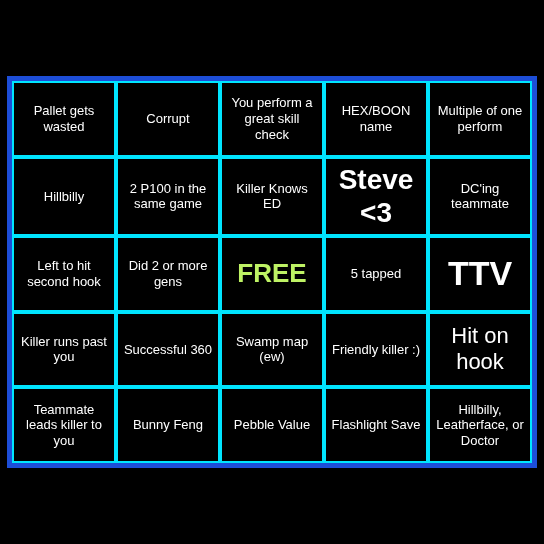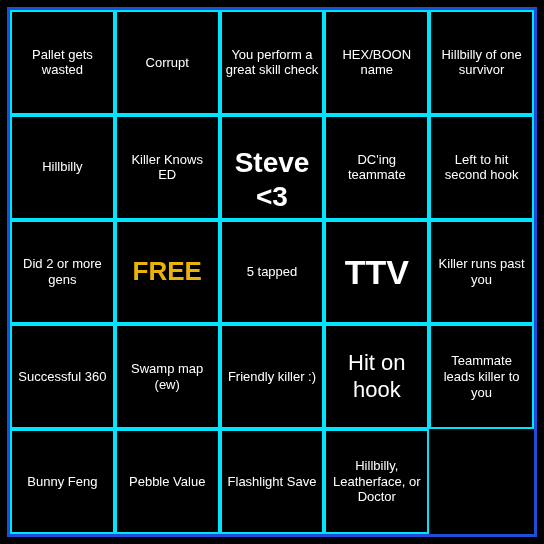--- a/index.html
+++ b/index.html
@@ -7,43 +7,43 @@
       background: #000;
       display: flex;
       align-items: center;
       justify-content: center;
       width: 544px;
       height: 544px;
       font-family: Arial, sans-serif;
     }
     .bingo-board {
       width: 530px;
-      height: 530px;
-      border: 3px solid #1d4ed8;
+      height: 392px;
+      border: 5px solid #1d4ed8;
       display: grid;
       grid-template-columns: repeat(5, 1fr);
       grid-template-rows: repeat(5, 1fr);
       gap: 0;
     }
     .cell {
       border: 2px solid #00e5ff;
       background: #000;
       color: #fff;
       display: flex;
       align-items: center;
       justify-content: center;
       text-align: center;
       padding: 4px;
       font-size: 13px;
       line-height: 1.2;
     }
     .cell.free {
       font-size: 26px;
       font-weight: bold;
-      color: #eab308;
+      color: #bef264;
     }
     .cell.large-text {
       font-size: 28px;
       font-weight: bold;
       align-items: flex-end;
     }
     .cell.ttv {
       font-size: 34px;
       font-weight: bold;
       color: #fff;
@@ -64,24 +64,27 @@
     <div class="cell">
       <span>Corrupt</span>
     </div>
     <div class="cell">
       <span>You perform a great skill check</span>
     </div>
     <div class="cell">
       <span>HEX/BOON name</span>
     </div>
     <div class="cell">
-      <span>Hillbilly of one survivor</span>
+      <span>Multiple of one perform</span>
     </div>
     <div class="cell">
       <span>Hillbilly</span>
+    </div>
+    <div class="cell">
+      <span>2 P100 in the same game</span>
     </div>
     <div class="cell">
       <span>Killer Knows ED</span>
     </div>
     <div class="cell large-text">
       <span>Steve &lt;3</span>
     </div>
     <div class="cell">
       <span>DC'ing teammate</span>
     </div>

